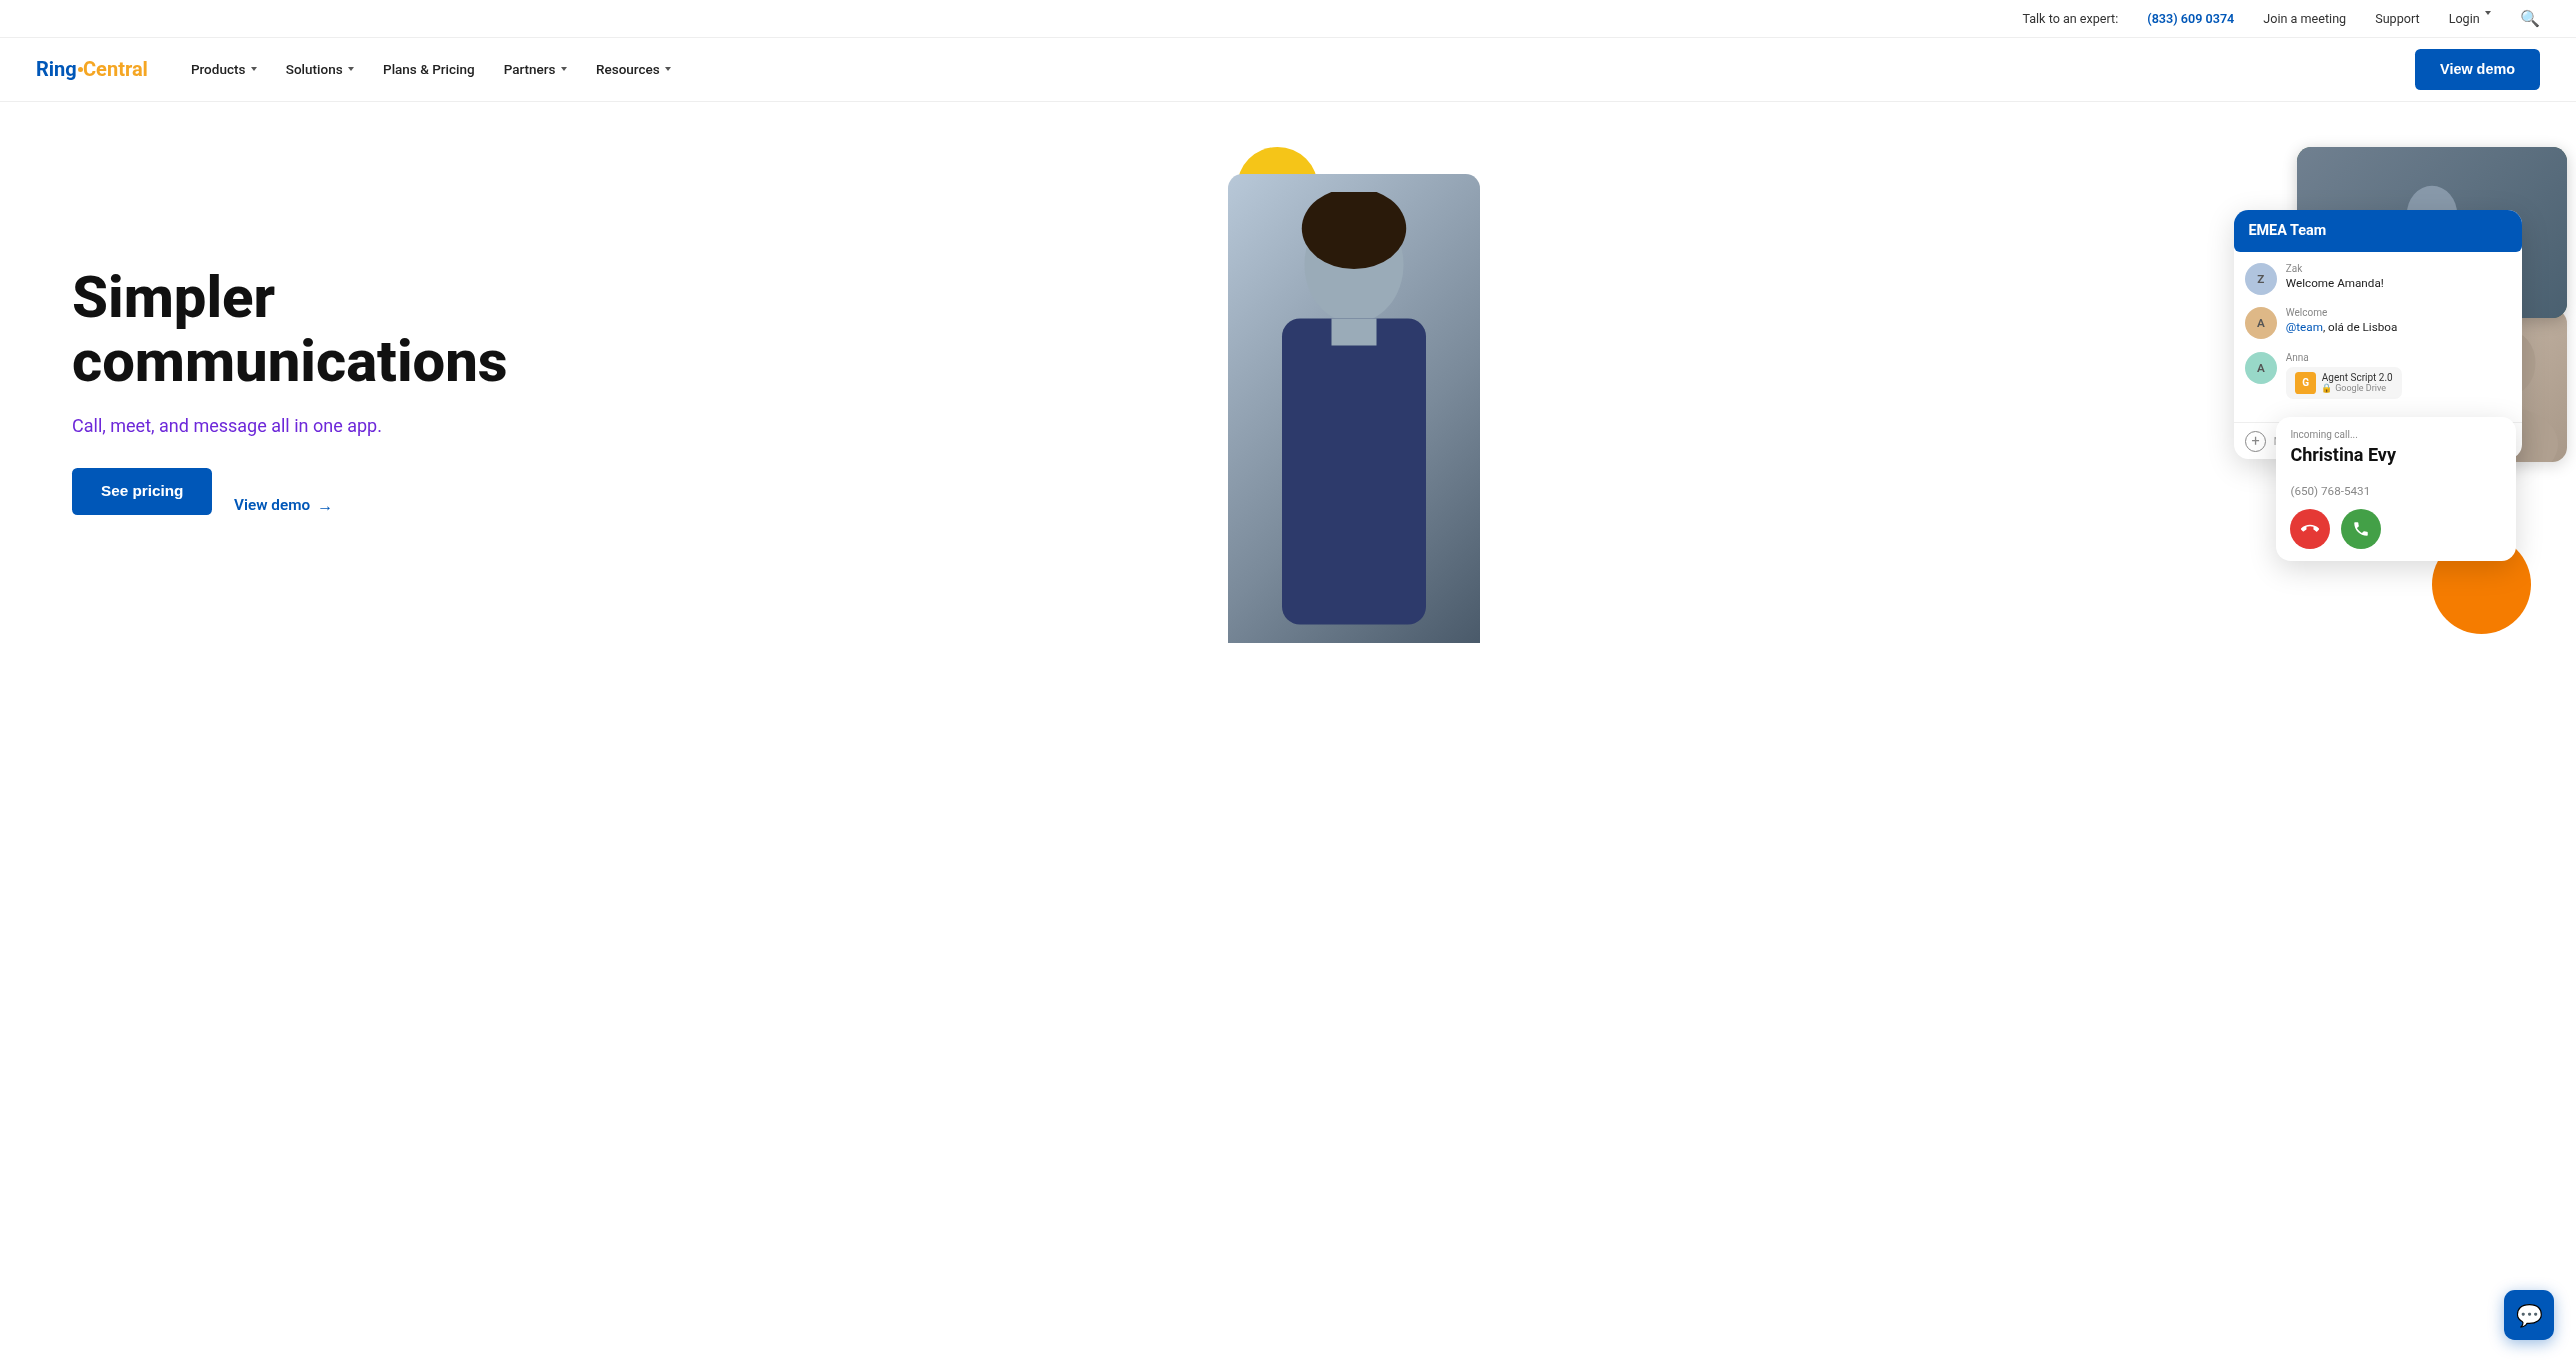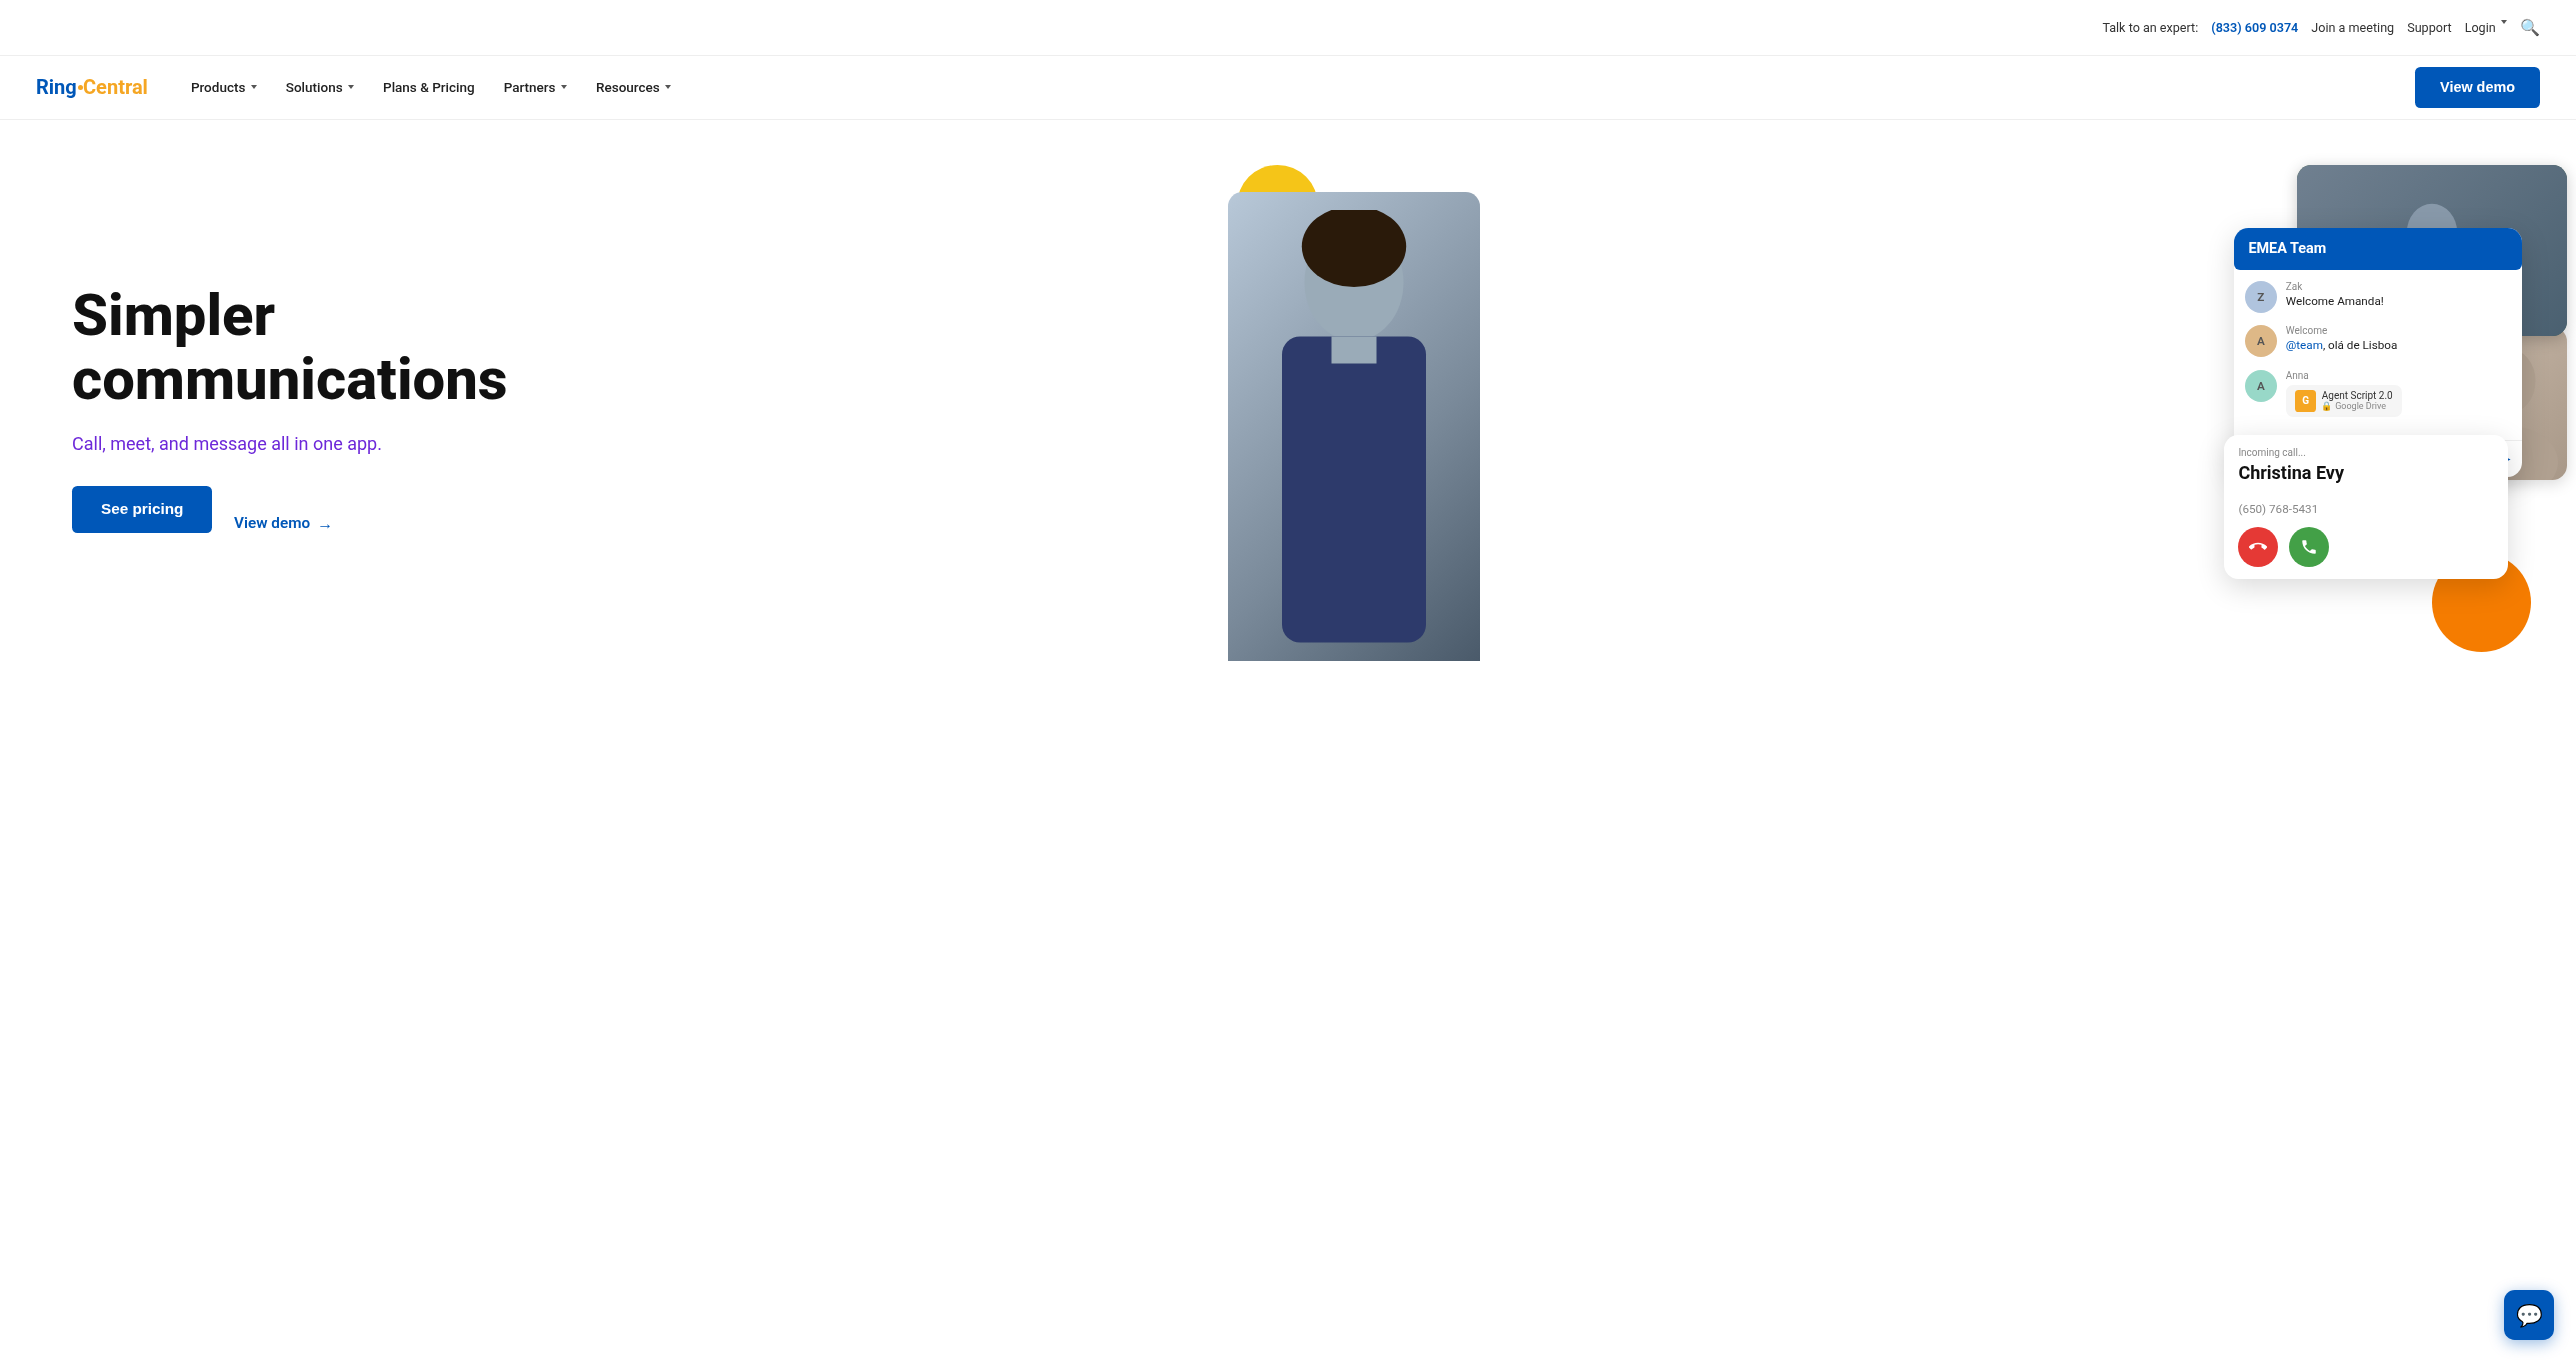--- a/index.html
+++ b/index.html
@@ -3,25 +3,25 @@
   <meta charset="utf-8">
   <style>
     * { margin: 0; padding: 0; box-sizing: border-box; }
     body { font-family: -apple-system, BlinkMacSystemFont, 'Segoe UI', Roboto, sans-serif; background: #fff; overflow-x: hidden; }
 
     
     .top-bar {
       display: flex;
       align-items: center;
       justify-content: flex-end;
-      padding: 18px 36px;
+      padding: 9px 36px;
       font-size: 12.6px;
       color: #333;
       border-bottom: 0.9px solid #eee;
-      gap: 13px;
+      gap: 29px;
     }
     .top-bar-expert { color: #333; }
     .top-bar-phone { color: #0057b8; font-weight: 600; text-decoration: none; }
     .top-bar-link { color: #333; cursor: pointer; text-decoration: none; }
     .top-bar-login { display: flex; align-items: flex-start; gap: 3.6px; cursor: pointer; }
     .top-bar-search { cursor: pointer; font-size: 16px; color: #333; }
 
     
     .nav {
       display: flex;
@@ -244,22 +244,22 @@
       flex: 1;
       font-size: 11.7px;
       color: #aaa;
     }
     .send-icon { color: #0057b8; font-size: 14.4px; cursor: pointer; }
 
     
     .call-card {
       position: absolute;
       top: 279px;
-      right: 32px;
-      width: 284px;
+      right: 24px;
+      width: 240px;
       background: #fff;
       border-radius: 14.4px;
       box-shadow: 0 7.2px 29px rgba(0,0,0,0.15);
       z-index: 6;
       padding: 12.6px 14.4px;
     }
     .call-label { font-size: 10px; color: #888; margin-bottom: 3.6px; }
     .call-name { font-size: 18px; font-weight: 700; color: #111; margin-bottom: 19px; }
     .call-number { font-size: 11.7px; color: #888; margin-bottom: 10.8px; }
     .call-buttons { display: flex; align-items: center; gap: 10.8px; }

